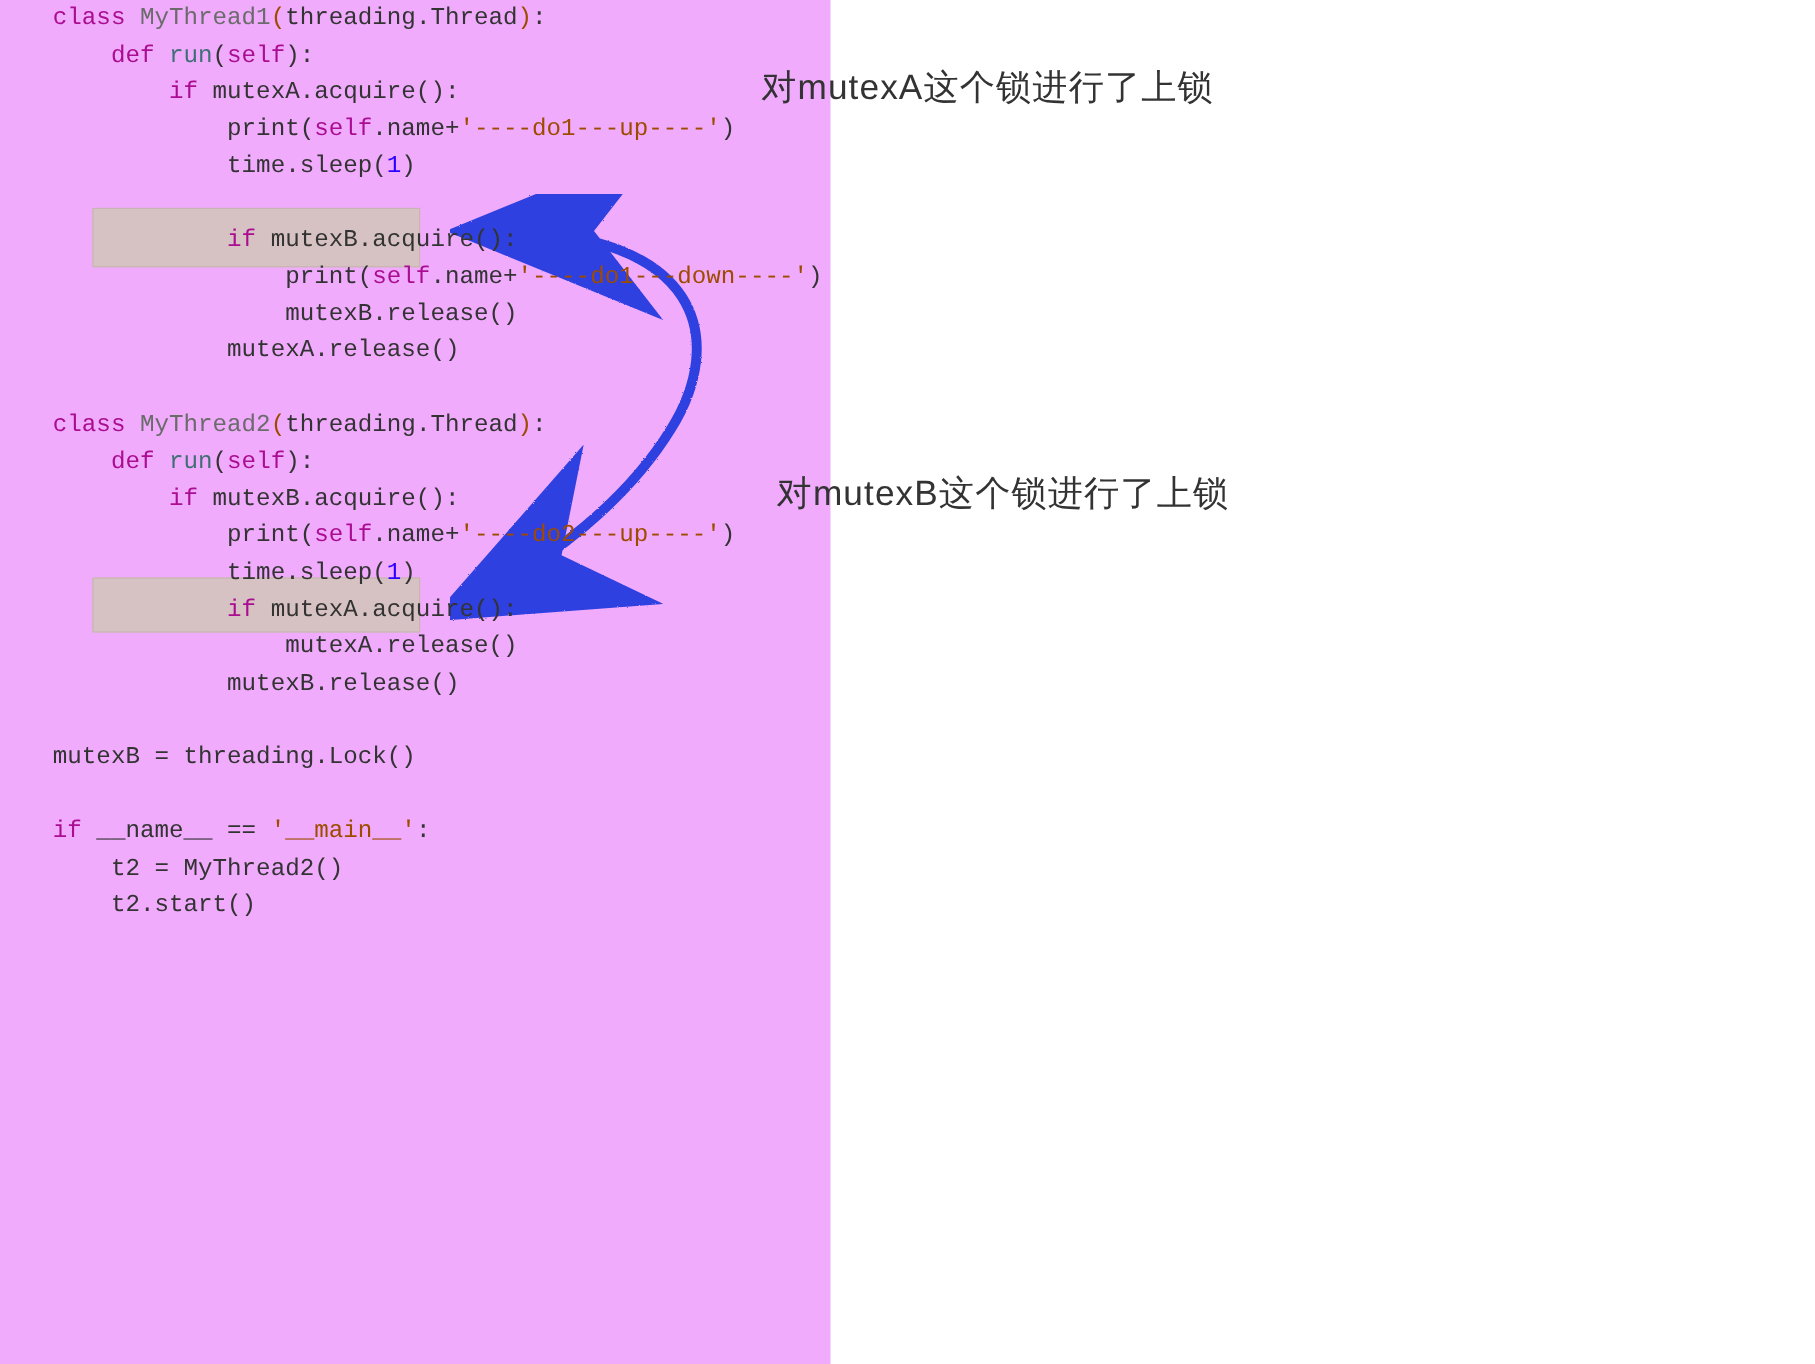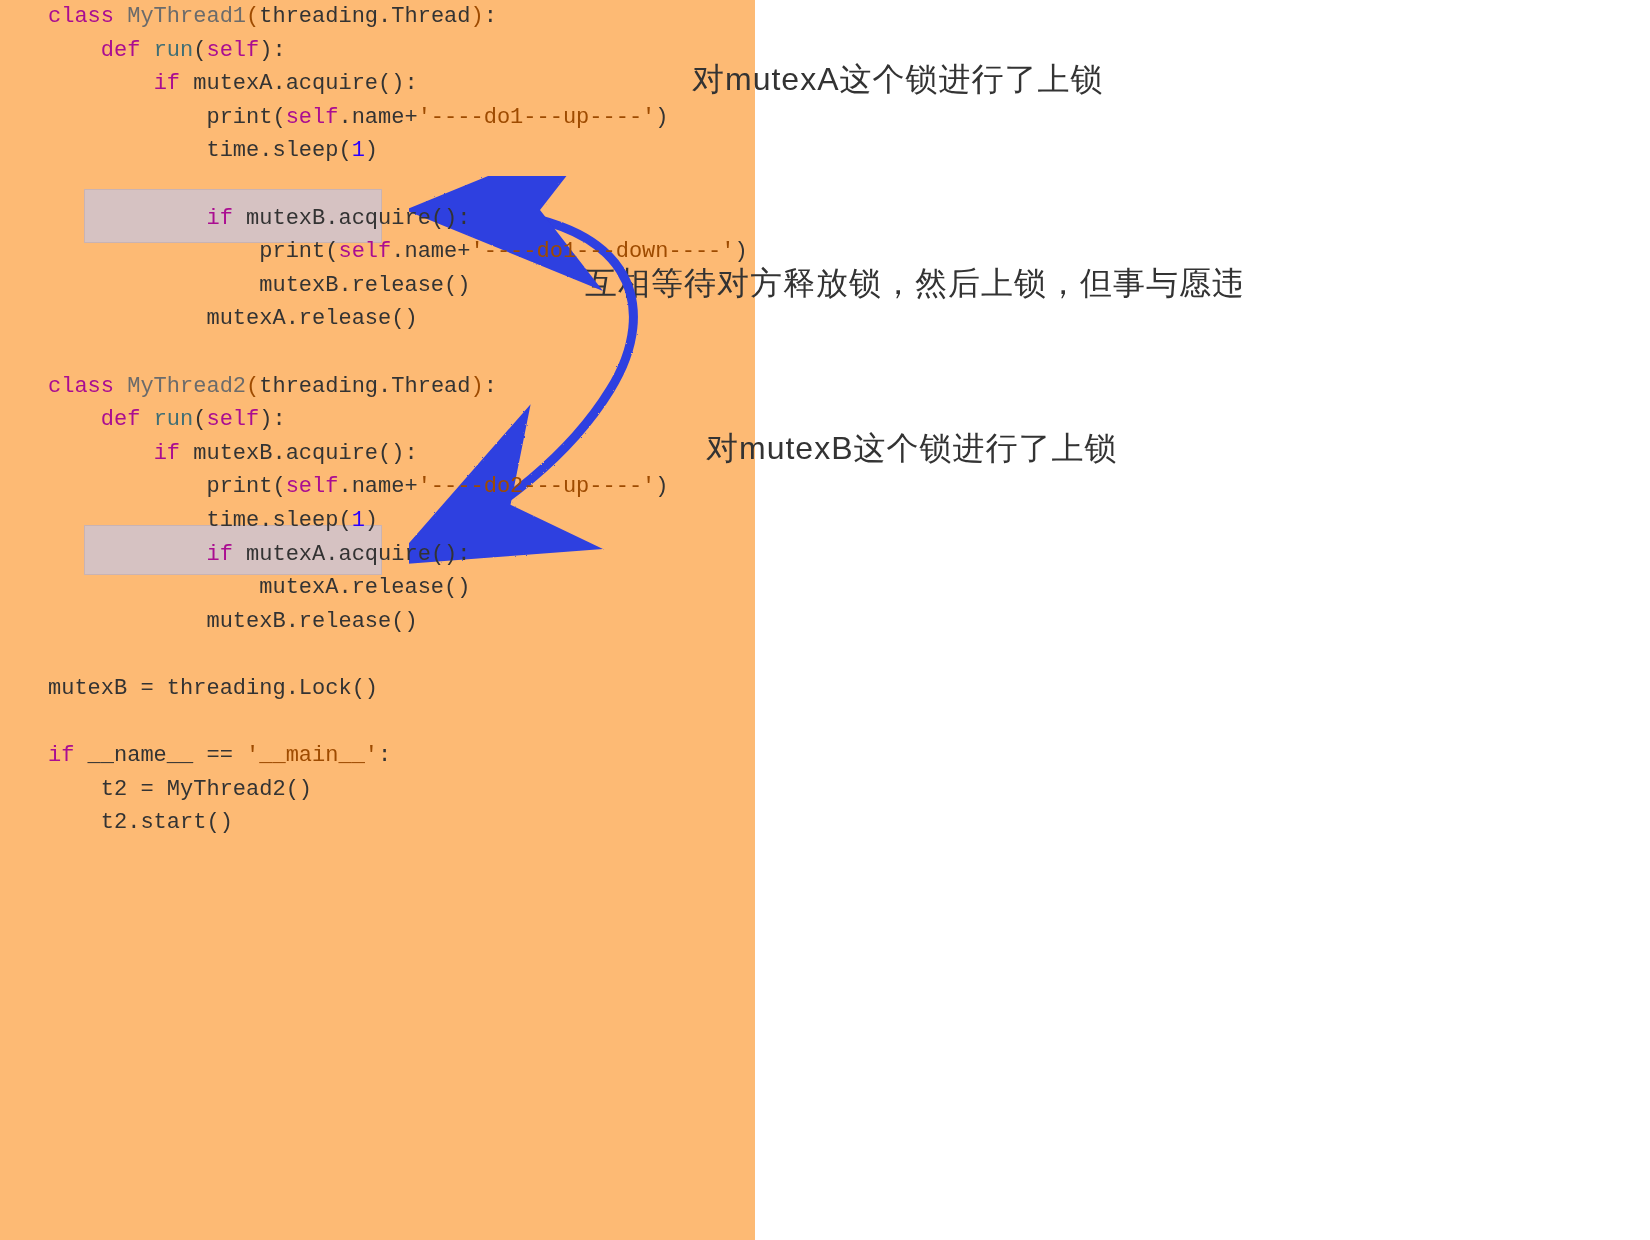--- a/index.html
+++ b/index.html
@@ -1,19 +1,19 @@
 <!DOCTYPE html>
 <html><head>
 <meta charset="utf-8">
 <style>
   html,body{margin:0;padding:0;background:#fff;font-family:"Helvetica Neue",Arial,sans-serif;}
   .page{position:relative;width:1650px;height:1240px;overflow:hidden;}
   .codeblock{
     position:absolute;left:0;top:0;width:755px;height:1240px;
-    background:#fdba74;box-sizing:border-box;
+    background:#f0abfc;box-sizing:border-box;
     padding:0 0 0 48px;
     font-family:Menlo,Consolas,"Courier New",monospace;
     font-size:22px;line-height:33.6px;color:#333;
   }
   .code-line{white-space:pre;height:33.6px;}
   .k{color:#aa0d91;}            
   .cn{color:#6b6b6b;}           
   .fn{color:#3f6e75;}              
   .pu{color:#9e4b00;}           
   .id{color:#333;}              
@@ -64,21 +64,20 @@
 <div class="code-line"> </div>
 <div class="code-line">mutexB = threading.Lock()</div>
 <div class="code-line"> </div>
 <div class="code-line"><span class="k">if</span> __name__ == <span class="str">'__main__'</span>:</div>
 <div class="code-line">    t2 = MyThread2()</div>
 <div class="code-line">    t2.start()</div>
     </div>
   </div>
 
   <div class="annot" style="left:692px;top:58px;">对mutexA这个锁进行了上锁</div>
-  <div class="annot" style="left:585px;top:262px;">互相等待对方释放锁，然后上锁，但事与愿违</div>
   <div class="annot" style="left:706px;top:427px;">对mutexB这个锁进行了上锁</div>
 
   <svg class="overlay" width="1650" height="1240">
     <defs>
       <filter id="rough">
           <feTurbulence type="fractalNoise" baseFrequency="0.9" numOctaves="2" result="n"></feTurbulence>
           <feDisplacementMap in="SourceGraphic" in2="n" scale="2"></feDisplacementMap>
         </filter>
       <marker id="redHead" markerWidth="20" markerHeight="16" refX="4" refY="8" orient="auto">
         <path d="M20,0 L0,8 L20,16 L14,8 Z" fill="#d6232b"></path>

